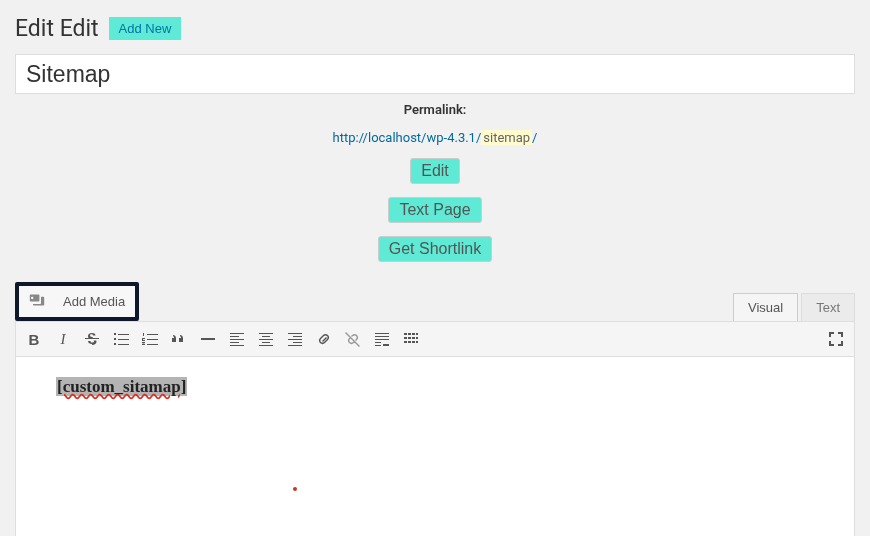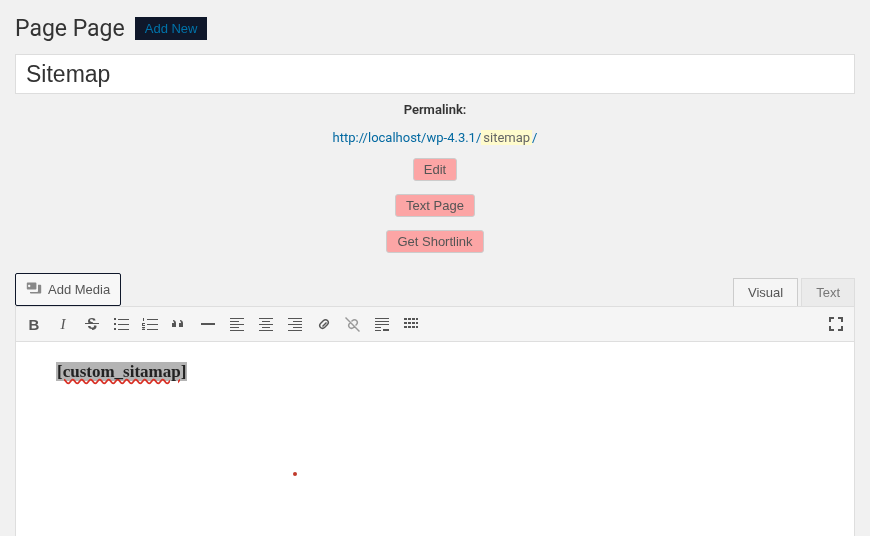--- a/index.html
+++ b/index.html
@@ -21,21 +21,21 @@
       align-items: center;
       margin-bottom: 12px;
     }
     .page-title {
       font-size: 23px;
       font-weight: 400;
       color: #333;
       margin: 0 10px 0 0;
     }
     .add-new-btn {
-      background: #0f172a;
+      background: #5eead4;
       color: #0073aa;
       border: none;
       padding: 4px 10px;
       font-size: 13px;
       cursor: pointer;
     }
     .title-input {
       width: 100%;
       height: 40px;
       padding: 3px 10px;
@@ -61,44 +61,44 @@
       color: #333;
     }
     .permalink-url {
       color: #0369a1;
     }
     .permalink-slug {
       background: #fffbcc;
       padding: 0 2px;
     }
     .small-btn {
-      background: #fca5a5;
+      background: #5eead4;
       border: 1px solid #ccc;
       padding: 3px 10px;
-      font-size: 13px;
+      font-size: 16px;
       color: #555;
       cursor: pointer;
       border-radius: 3px;
     }
     .editor-toolbar-row {
       display: flex;
       justify-content: space-between;
       align-items: flex-end;
     }
     .add-media-btn {
       background: #f7f7f7;
-      border: 1px solid #0f172a;
+      border: 4px solid #0f172a;
       padding: 6px 10px;
       font-size: 13px;
       color: #555;
       cursor: pointer;
       border-radius: 2px;
       display: flex;
       align-items: center;
-      gap: 6px;
+      gap: 18px;
     }
     .editor-tabs {
       display: flex;
     }
     .editor-tab {
       padding: 6px 14px;
       background: #ebebeb;
       border: 1px solid #ddd;
       border-bottom: none;
       color: #777;
@@ -170,21 +170,21 @@
     }
     .icon-bold { font-weight: bold; font-size: 15px; font-family: Arial; }
     .icon-italic { font-style: italic; font-size: 15px; font-family: Georgia; }
   </style>
 </head>
 <body>
 
 
 
 <div class="header-row">
-  <h1 class="page-title">Page Page</h1>
+  <h1 class="page-title">Edit Edit</h1>
   <button class="add-new-btn">Add New</button>
 </div>
 
 <input type="text" class="title-input" value="Sitemap" style="">
 
 <div class="permalink-row">
   <span class="permalink-label">Permalink:</span>
   <span>
     <span class="permalink-url">http://localhost/wp-4.3.1/</span><span class="permalink-slug">sitemap</span><span class="permalink-url">/</span>
   </span>

